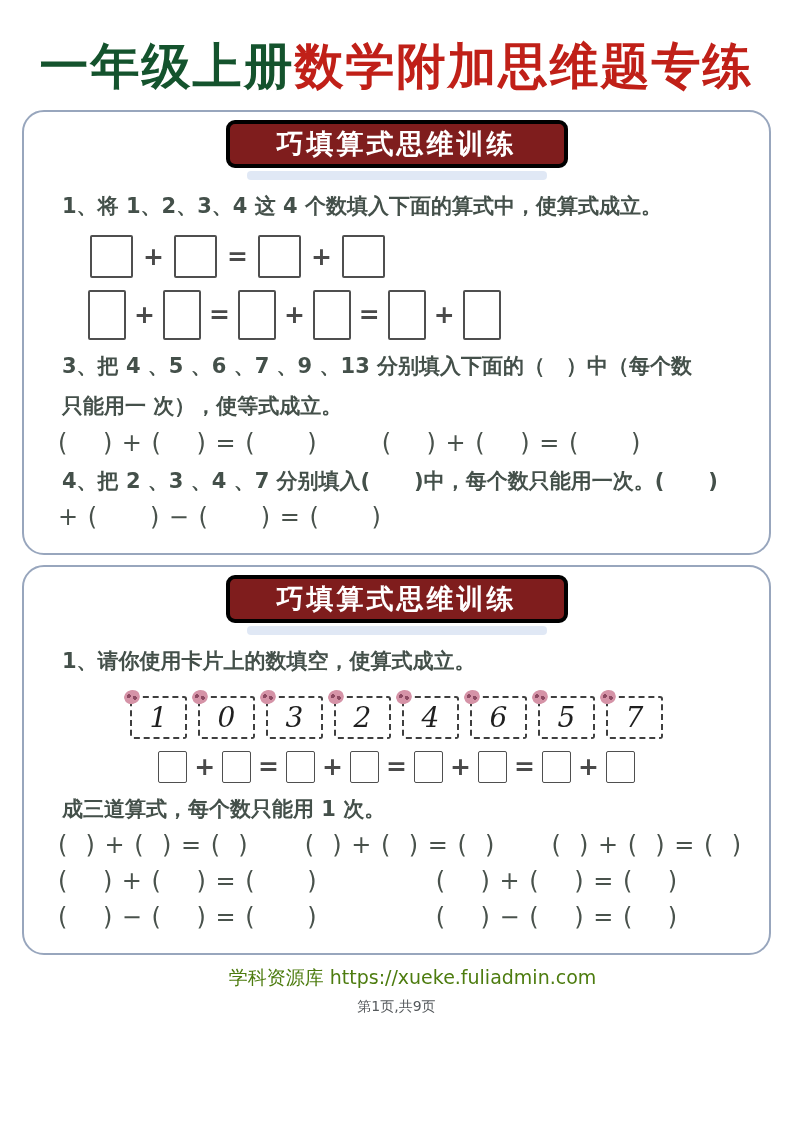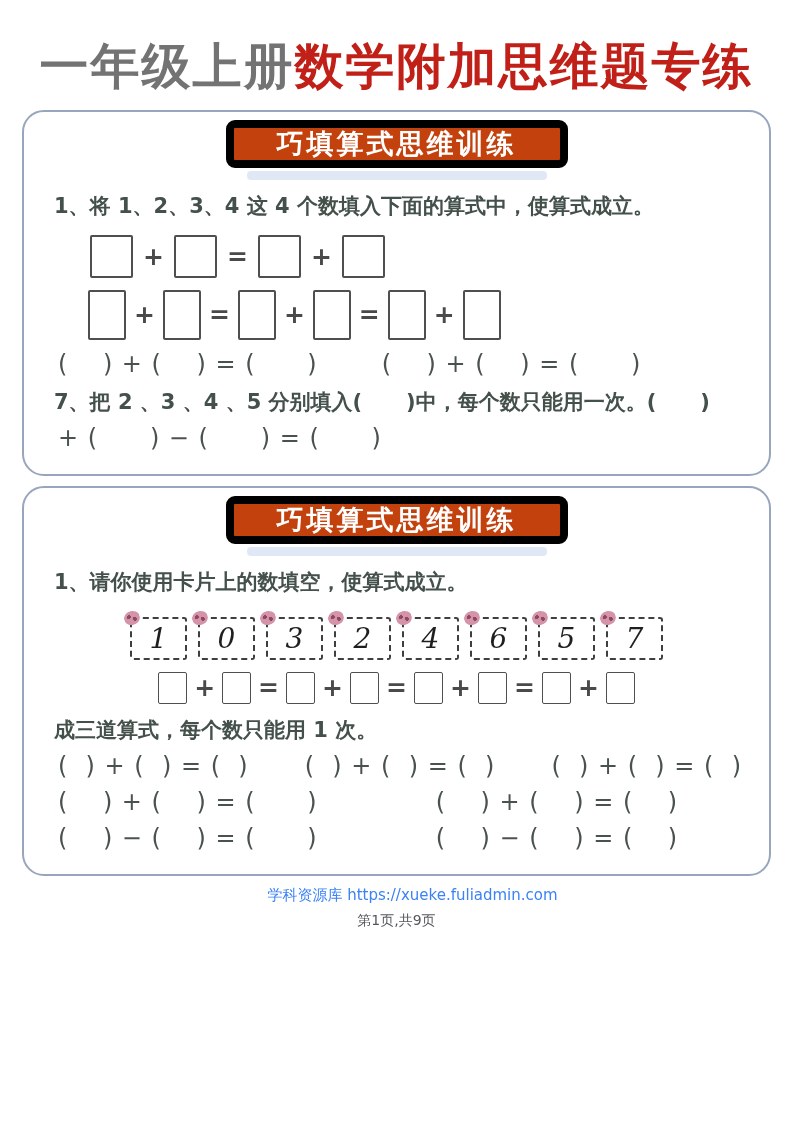--- a/index.html
+++ b/index.html
@@ -8,40 +8,40 @@
     width:793px; height:1122px; position:relative;
     font-family:"DejaVu Sans","Liberation Sans",sans-serif;
     color:#44504a; overflow:hidden;
   }
   .page-title {
     margin:34px 30px 8px; text-align:center;
     font-size:49px; font-weight:bold; letter-spacing:2px;
     font-family:"DejaVu Serif","Liberation Serif",serif;
     white-space:nowrap;
   }
-  .page-title .t-black { color:#737373;margin-top:8px; }
+  .page-title .t-black { color:#14532d;margin-top:8px; }
   .page-title .t-red   { color:#c02018; }
 
   .section {
     margin:10px 22px 0; border:2px solid #98a6bd; border-radius:22px;
     padding:4px 24px 14px; position:relative; background:#fff;
   }
   .banner {
     width:342px; height:48px; margin:4px auto 2px;
-    background:#c2410c; border:8px solid #000000; border-radius:9px;
+    background:#7f1d1d; border:4px solid #000000; border-radius:9px;
     display:flex; align-items:center; justify-content:center;
     color:#ffffff; font-size:27px; font-weight:bold; letter-spacing:3px;
   }
   .banner-reflection {
     width:300px; height:9px; margin:3px auto 10px;
     background:#c6d6ec; opacity:.55; border-radius:4px;
   }
   .ptext {
     font-size:21px; font-weight:600; line-height:1.55;
-    color:#44504a; white-space:pre-wrap; margin:8px 6px 4px;
+    color:#44504a; white-space:pre-wrap; margin:8px 14px 4px;
   }
   .eq-row {
     display:flex; align-items:center; margin:12px 0 10px 34px;
   }
   .eq-row .fillbox {
     display:inline-block; background:#fff;
     border:2px solid #4f4f4f; border-radius:2px;
   }
   .fillbox.box     { width:43px; height:43px; margin:0 8px; }
   .fillbox.boxtall { width:38px; height:50px; margin:0 6px; }
@@ -73,21 +73,21 @@
   .ladybug {
     position:absolute; top:-8px; left:-8px; width:16px; height:14px;
     border-radius:50%;
     background:
       radial-gradient(circle at 32% 38%, #8d4a62 0 2px, rgba(0,0,0,0) 2px),
       radial-gradient(circle at 66% 62%, #8d4a62 0 2px, rgba(0,0,0,0) 2px),
       #d593a7;
     transform:rotate(-18deg);
   }
   .footer { text-align:center; margin-top:10px; }
-  .footer-source  { font-size:15px; color:#3b82f6;padding-left:32px; }
+  .footer-source  { font-size:19px; color:#4d7c0f;padding-left:32px; }
   .footer-pageinfo{ font-size:14px; color:#55595c; margin-top:7px; }
 </style>
 </head>
 <body>
 
 <div class="page-title">
   <span class="t-black">一年级上册</span><span class="t-red">数学附加思维题专练</span>
 </div>
 
 <div class="section">
@@ -114,26 +114,28 @@
       <span class="op">=</span>
       <span class="fillbox boxtall"></span>
       <span class="op">+</span>
       <span class="fillbox boxtall"></span>
       <span class="op">=</span>
       <span class="fillbox boxtall"></span>
       <span class="op">+</span>
       <span class="fillbox boxtall"></span>
     </div>
 
+  <div class="ptext">3、把 4 、5 、6 、7 、9 、13 分别填入下面的（　）中（每个数</div>
+  <div class="ptext">只能用一 次），使等式成立。</div>
   <div class="paren-row gap-lg">
     <span class="paren-eq">(    ) + (    ) = (      )</span>
     <span class="paren-eq">(    ) + (    ) = (      )</span>
   </div>
 
-  <div class="ptext">7、把 2 、3 、4 、5 分别填入(      )中，每个数只能用一次。(      )</div>
+  <div class="ptext">4、把 2 、3 、4 、7 分别填入(      )中，每个数只能用一次。(      )</div>
   <div class="paren-row">
     <span class="paren-eq">+ (      ) − (      ) = (      )</span>
   </div>
 </div>
 
 <div class="section">
   <div class="banner">
     <span>巧填算式思维训练</span>
   </div>
   <div class="banner-reflection"></div>

